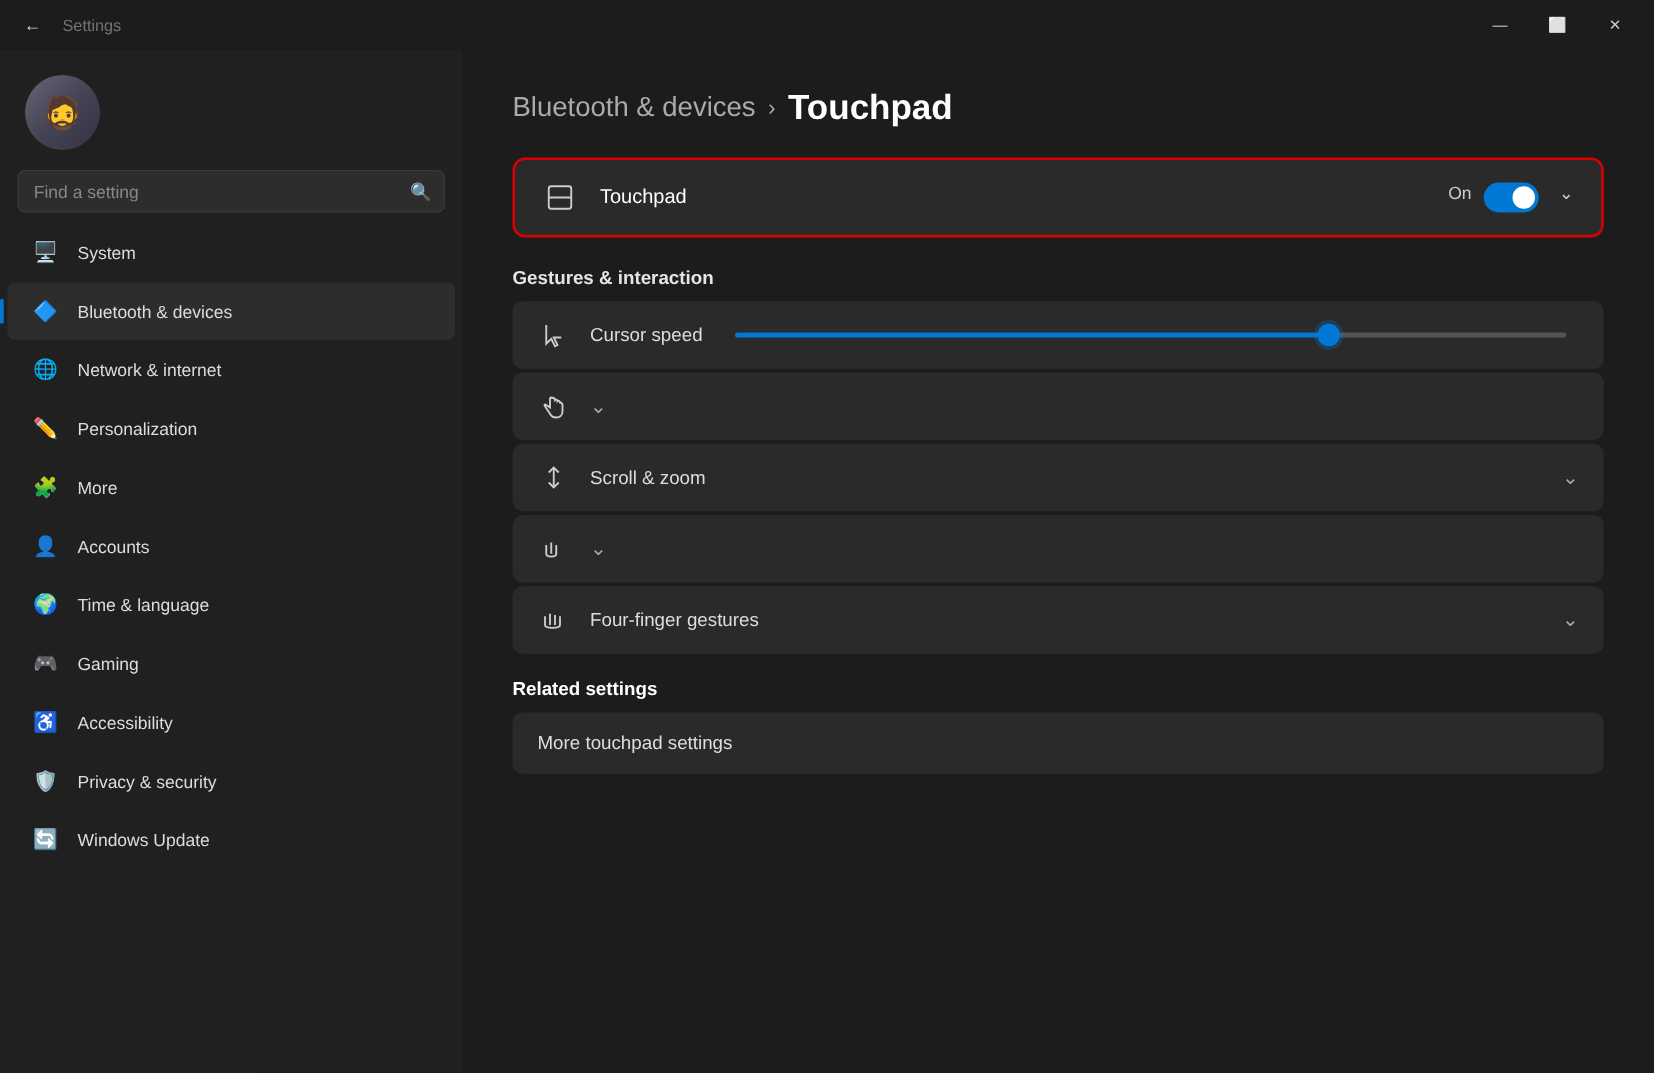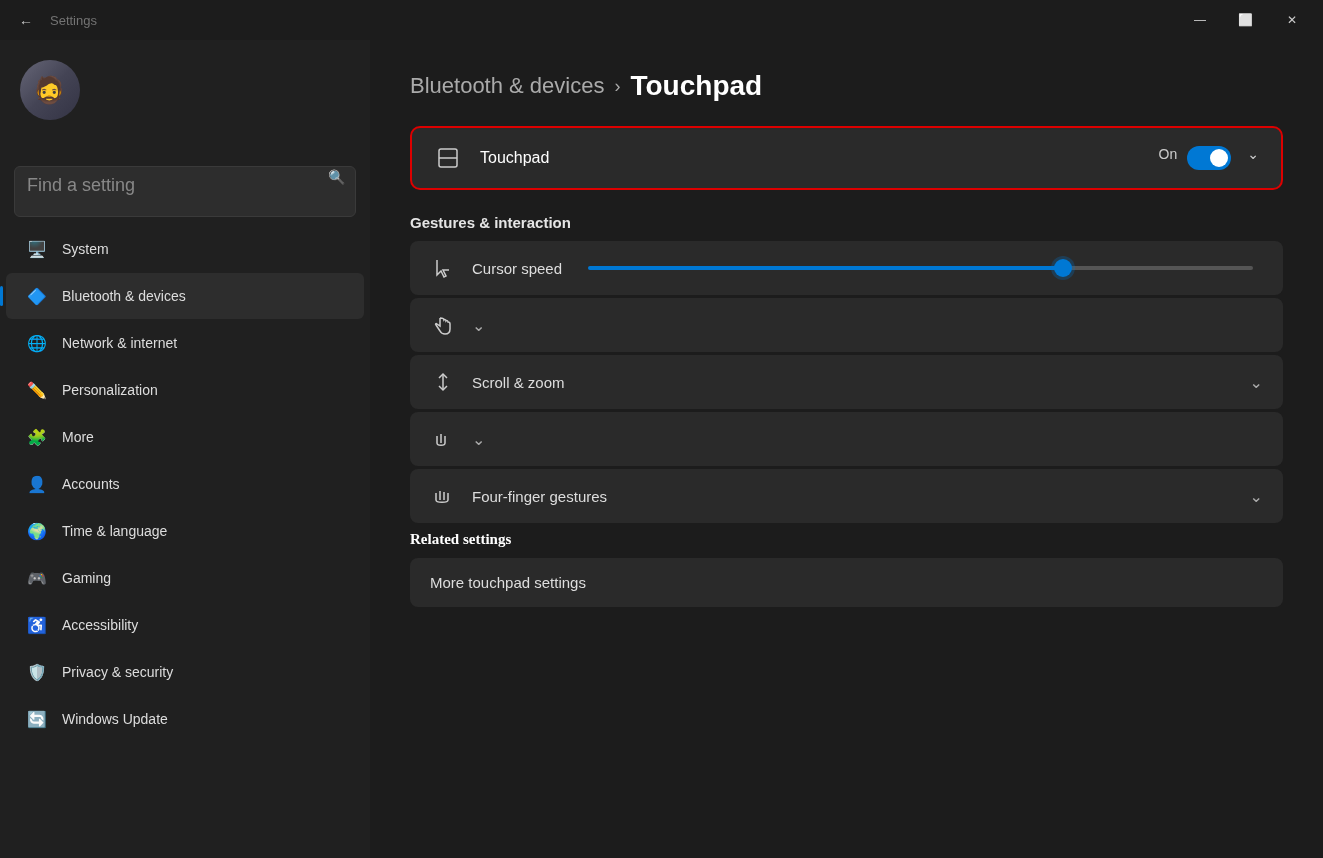--- a/index.html
+++ b/index.html
@@ -99,24 +99,23 @@
     .search-box {
       margin: 0 14px 8px 14px;
       position: relative;
     }
     .search-input {
       width: 100%;
       background: #2d2d2d;
       border: 1px solid #3a3a3a;
       border-radius: 6px;
       color: #ccc;
-      font-size: 18px;
-      padding: 8px 36px 20px 12px;
+      font-size: 14px;
+      padding: 8px 36px 8px 12px;
       outline: none;
-      margin-top: 30px;
     }
     .search-input::placeholder { color: #888; }
     .search-icon-wrap {
       position: absolute;
       right: 10px; top: 50%;
       transform: translateY(-50%);
       color: #888;
       font-size: 14px;
     }
 
@@ -297,22 +296,21 @@
       display: flex;
       align-items: center;
       padding: 0 10px;
     }
 
     
     .related-heading {
       font-size: 15px;
       font-weight: 600;
       color: #fff;
-      margin: 8px 0 10px 0;
-      font-family: Liberation Serif, serif;
+      margin: 20px 0 10px 0;
     }
     .related-row {
       background: #2a2a2a;
       border-radius: 8px;
       display: flex;
       align-items: center;
       padding: 16px 20px;
       gap: 16px;
     }
 

